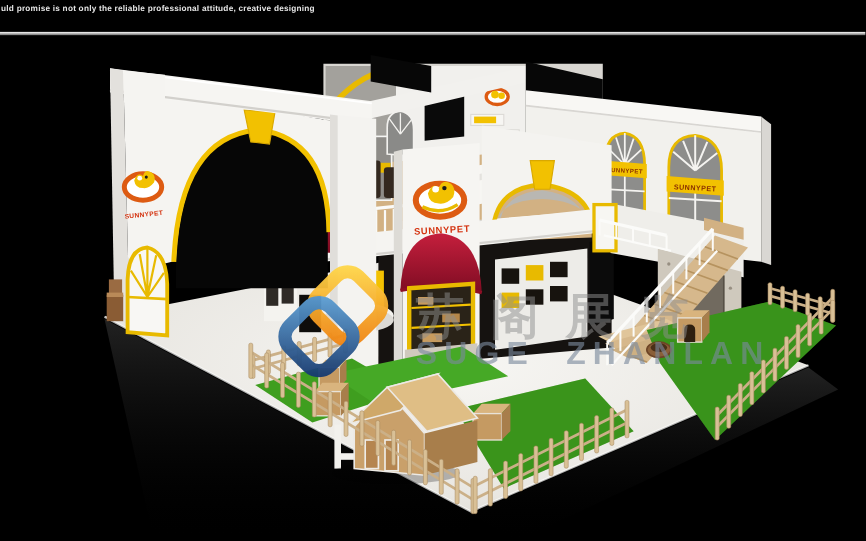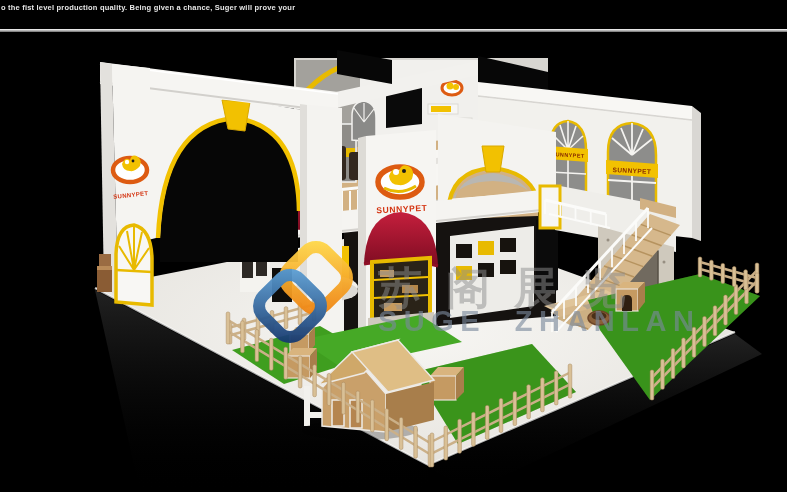--- a/index.html
+++ b/index.html
@@ -11,21 +11,21 @@
            background:linear-gradient(#ffffff,#6e6e6e);}
   .scene{position:absolute;left:0;top:0;}
   .wm-cn{font-weight:bold;}
 </style>
 </head>
 <body>
 
 <div class="stage">
 
   <div class="header">
-    <div>o the fist level production quality. Being given a chance, Suger will prove your</div>
+    <div>uld promise is not only the reliable professional attitude, creative designing</div>
   </div>
   <div class="divider"></div>
 
   <svg class="scene" width="787" height="492" viewBox="0 0 787 492">
     <defs>
       <radialGradient id="floorG" cx="50%" cy="45%" r="70%">
         <stop offset="0%" stop-color="#f7f6f3"></stop>
           <stop offset="70%" stop-color="#e9e7e2"></stop>
         <stop offset="100%" stop-color="#d8d6d0"></stop>
       </radialGradient>

